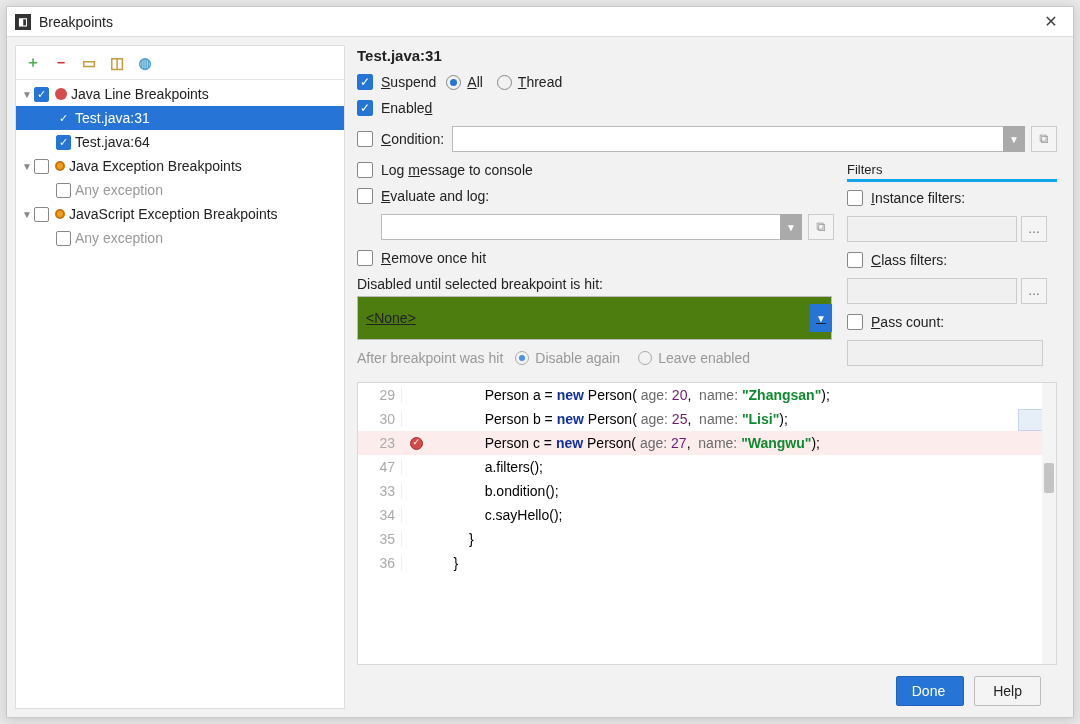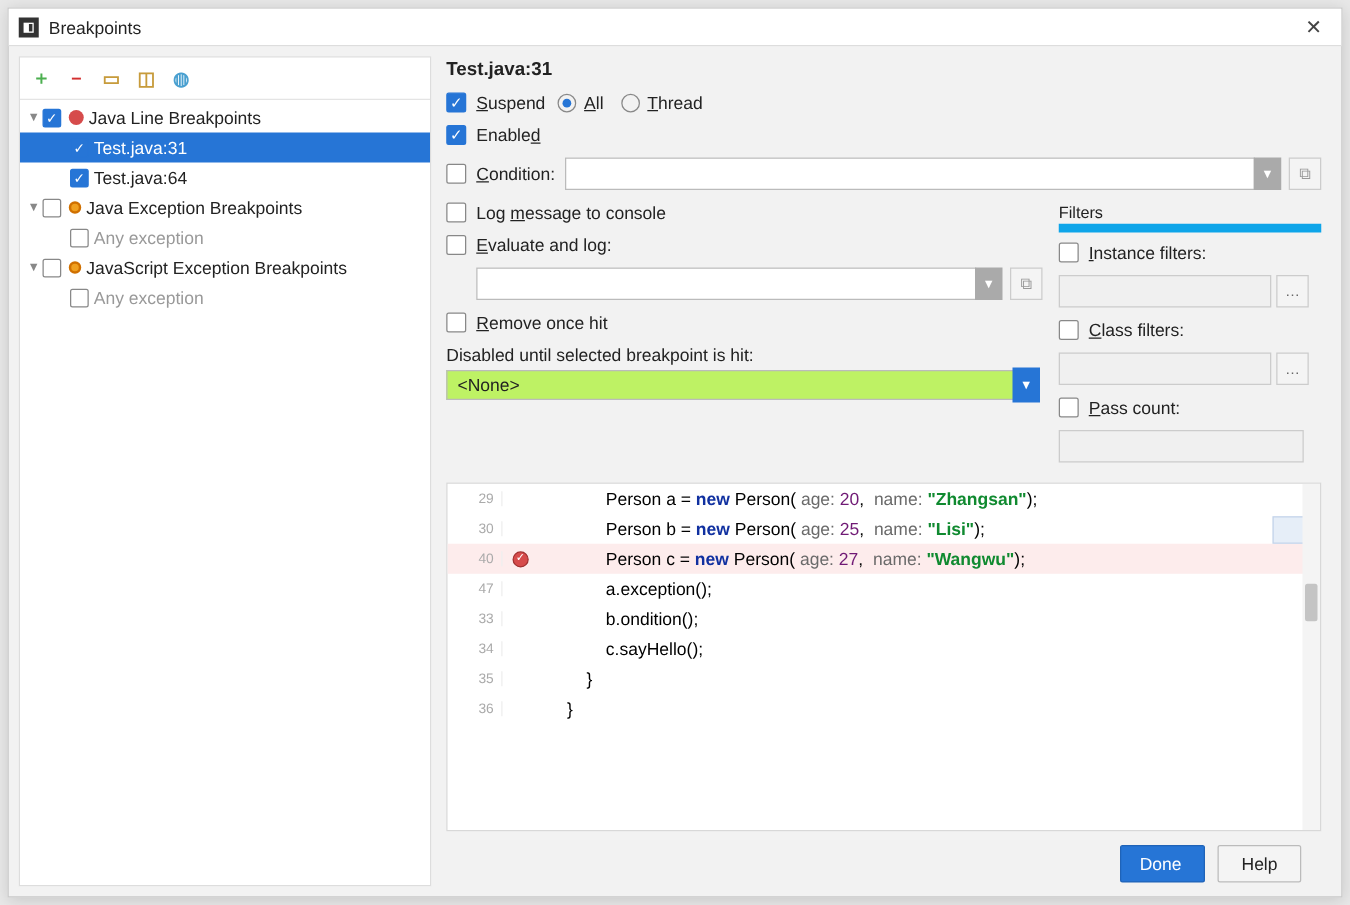--- a/index.html
+++ b/index.html
@@ -36,32 +36,32 @@
   .frow .radio { width: 15px; height: 15px; border: 1px solid #888; border-radius: 50%; margin: 0 6px 0 14px; display: inline-flex; align-items: center; justify-content: center; }
   .frow .radio.on::after { content: ""; width: 7px; height: 7px; border-radius: 50%; background: #2675d6; }
   .frow .radio.f { margin-left: 10px; }
   .u { text-decoration: underline; }
   .tinput { flex: 1; height: 26px; border: 1px solid #bbb; background: #fff; }
   .ddarrow { width: 22px; height: 26px; background: #aaa; display: inline-flex; align-items: center; justify-content: center; color: #fff; font-size: 10px; margin-left: -1px; }
   .iconbtn { width: 26px; height: 26px; border: 1px solid #ccc; background: #f4f4f4; margin-left: 6px; display: inline-flex; align-items: center; justify-content: center; color: #999; font-size: 13px; }
   .twocol { display: flex; gap: 0; }
   .colL { flex: 1; min-width: 0;}
   .colR { width: 210px; }
-  .fheader { font-size: 13px; color: #222; margin-bottom: 8px; border-bottom: 7px solid #0ea5e9; padding-bottom: 2px; }
+  .fheader { font-size: 13px; color: #222; margin-bottom: 8px; border-bottom: 3px solid #0ea5e9; padding-bottom: 2px; }
   .disabled { color: #999; }
-  .select { height: 24px; border: 1px solid #bbb; background: #bef264; display: flex; align-items: center; padding: 0 8px; width: 475px;}
+  .select { height: 44px; border: 1px solid #bbb; background: #4d7c0f; display: flex; align-items: center; padding: 0 8px; width: 475px; text-decoration: underline;}
   .select .sarrow { width: 22px; height: 28px; background: #2675d6; margin: -1px -9px -1px auto; display: inline-flex; align-items: center; justify-content: center; color: #fff; font-size: 10px; }
   .dot { width: 14px; height: 14px; border: 1px solid #aaa; border-radius: 50%; margin-right: 6px; display: inline-flex; align-items: center; justify-content: center; }
   .dot.on::after { content:""; width:6px; height:6px; border-radius:50%; background:#4b90e2; }
   .sm { width: 170px; height: 26px; border: 1px solid #ccc; background: #f0f0f0; }
   .ell { width: 26px; height: 26px; border: 1px solid #ccc; background: #f4f4f4; margin-left: 4px; display: inline-flex; align-items: center; justify-content: center; font-size: 12px; color: #666; }
   .code { background: #fff; border: 1px solid #d8d8d8; font-family: "Consolas", monospace; font-size: 14px; flex: 1; overflow: hidden; margin-top: 6px; position: relative; }
   .cline { display: flex; height: 24px; align-items: center; }
   .cline.hl { background: #fdecec; }
-  .gut { width: 44px; text-align: right; padding-right: 6px; color: #aaa; font-size: 11px; border-right: 1px solid #eee; }
+  .gut { width: 44px; text-align: right; padding-right: 6px; color: #aaa; font-size: 14px; border-right: 1px solid #eee; }
   .gut2 { width: 28px; display: flex; align-items: center; justify-content: center; }
   .bpmark { width: 13px; height: 13px; border-radius: 50%; background: #d64b4b; border: 1px solid #a03030; position: relative; }
   .bpmark::after { content: "✓"; color: #fff; font-size: 9px; position: absolute; left: 2px; top: -1px; }
   .ctxt { white-space: pre; padding-left: 8px; }
   .kw { color: #1030a0; font-weight: 600; }
   .nm { color: #6a6a6a; }
   .num { color: #701a75; }
   .str { color: #108a30; font-weight: 600; }
   .footer { height: 52px; display: flex; align-items: center; justify-content: flex-end; gap: 10px; padding: 0 16px; }
   .btn { height: 30px; padding: 0 18px; border: 1px solid #bbb; background: #f4f4f4; font-size: 14px; color: #222; display: inline-flex; align-items: center; cursor: pointer; border-radius: 2px; }
@@ -174,20 +174,27 @@
             <span class="chk2"></span>
             <span><span class="u">R</span>emove once hit</span>
           </div>
           <div class="frow" style="margin-bottom:4px">Disabled until selected breakpoint is hit:</div>
           <div class="frow">
             <div class="select">
               <span>&lt;None&gt;</span>
               <span class="sarrow">▼</span>
             </div>
           </div>
+          <div class="frow disabled" style="margin-top:6px">
+            <span style="margin-right:12px">After breakpoint was hit</span>
+            <span class="dot on"></span>
+            <span>Disable again</span>
+            <span class="dot" style="margin-left:18px"></span>
+            <span>Leave enabled</span>
+          </div>
         </div>
         <div class="colR">
           <div class="fheader">Filters</div>
           <div class="frow">
             <span class="chk2"></span>
             <span><span class="u">I</span>nstance filters:</span>
           </div>
           <div class="frow">
               <div class="sm"></div>
               <div class="ell">…</div>
@@ -220,30 +227,30 @@
             <div class="gut">29</div>
             <div class="gut2"></div>
             <div class="ctxt"><span>            Person a = </span><span class="kw">new</span><span> Person( </span><span class="nm">age:</span><span class="num"> 20</span><span>,  </span><span class="nm">name:</span><span class="str"> "Zhangsan"</span><span>);</span></div>
           </div>
         <div class="cline">
             <div class="gut">30</div>
             <div class="gut2"></div>
             <div class="ctxt"><span>            Person b = </span><span class="kw">new</span><span> Person( </span><span class="nm">age:</span><span class="num"> 25</span><span>,  </span><span class="nm">name:</span><span class="str"> "Lisi"</span><span>);</span></div>
           </div>
         <div class="cline hl">
-            <div class="gut">40</div>
+            <div class="gut">23</div>
             <div class="gut2">
               <span class="bpmark"></span>
             </div>
             <div class="ctxt"><span>            Person c = </span><span class="kw">new</span><span> Person( </span><span class="nm">age:</span><span class="num"> 27</span><span>,  </span><span class="nm">name:</span><span class="str"> "Wangwu"</span><span>);</span></div>
           </div>
         <div class="cline">
             <div class="gut">47</div>
             <div class="gut2"></div>
-            <div class="ctxt">            a.exception();</div>
+            <div class="ctxt">            a.filters();</div>
           </div>
         <div class="cline">
             <div class="gut">33</div>
             <div class="gut2"></div>
             <div class="ctxt">            b.ondition();</div>
           </div>
         <div class="cline">
             <div class="gut">34</div>
             <div class="gut2"></div>
             <div class="ctxt">            c.sayHello();</div>

